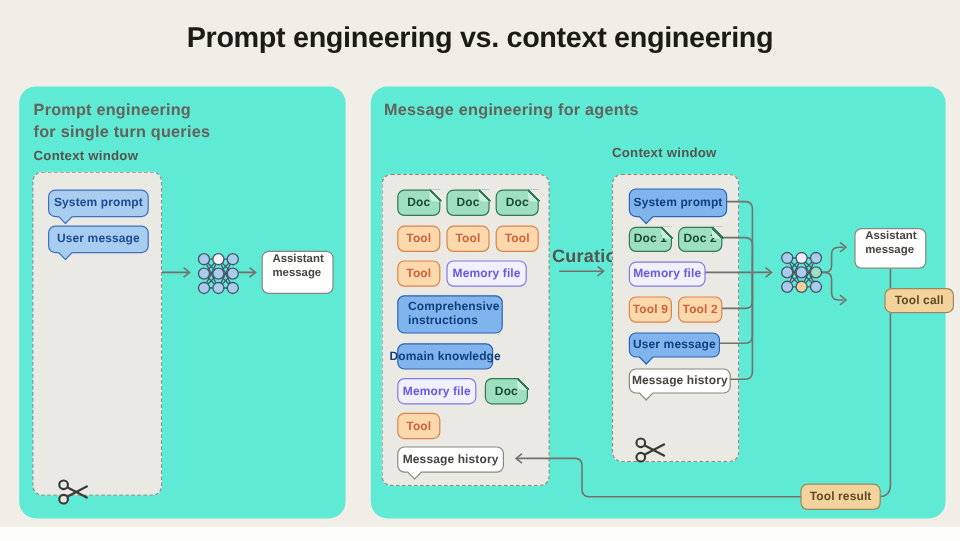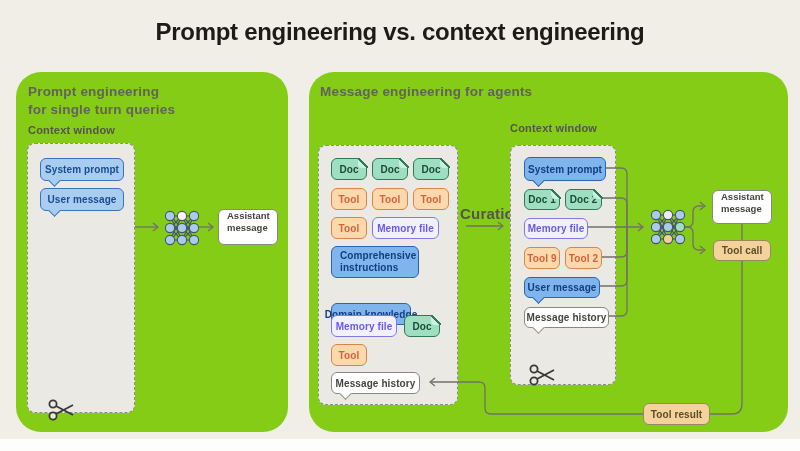--- a/index.html
+++ b/index.html
@@ -5,21 +5,21 @@
   html,body{margin:0;padding:0;}
   body{
     width:800px;height:451px;position:relative;overflow:hidden;
     background:#F0EEE6;
     font-family:"Liberation Sans", sans-serif;
   }
   .main-title{
     position:absolute;top:18px;left:0;width:800px;text-align:center;
     font-size:24px;font-weight:bold;color:#1D1B16;letter-spacing:-0.3px;
   }
-  .card{position:absolute;background:#84cc16;border-radius:25px;}
+  .card{position:absolute;background:#5eead4;border-radius:14px;}
   .card-left{left:16px;top:72px;width:272px;height:360px;}
   .card-right{left:309px;top:72px;width:479px;height:360px;}
   .panel-heading{
     position:absolute;font-size:13.5px;font-weight:bold;color:#63625B;
     line-height:17.5px;letter-spacing:0.2px;
   }
   .small-label{
     position:absolute;font-size:11px;font-weight:bold;color:#55544E;letter-spacing:0.2px;
   }
   .dashed-box{
@@ -29,21 +29,21 @@
   .chip{
     position:absolute;box-sizing:border-box;border:1.5px solid;border-radius:6px;
     font-size:10px;font-weight:bold;display:flex;align-items:center;justify-content:center;
     z-index:3;letter-spacing:0.1px;white-space:nowrap;
   }
   .chip-blue-light{background:#A8CDF0;border-color:#3A72BE;color:#1A4C91;}
   .chip-blue{background:#7FB5EC;border-color:#2A64B2;color:#123E7D;}
   .chip-tool{background:#FCD9AC;border-color:#DE8348;color:#D2623C;}
   .chip-memory{background:#F1F0FD;border-color:#8379E5;color:#6A5AE0;}
   .chip-white{background:#FFFFFF;border-color:#8A887E;color:#45443E;}
-  .chip-tan{background:#F3D29B;border-color:#98885E;color:#5C4D28;}
+  .chip-tan{background:#F3D29B;border-color:#98885E;color:#5C4D28;margin-left:24px;}
   .chip-doc{
     background:#9FDFC1;border-color:#2F7A55;color:#1C4B33;
     border-top-right-radius:0;
   }
   .chip-doc::after{
     content:'';position:absolute;top:-1.5px;right:-1.5px;width:10px;height:10px;
     background:linear-gradient(to bottom left,#EBE9E3 44%,#2F7A55 44%,#2F7A55 58%,#CBF0DD 58%);
     border-bottom-left-radius:4px;
   }
   .bubble::after{
@@ -191,21 +191,21 @@
     <div class="chip chip-doc" style="left:94px;top:12px;width:36px;height:22px;">Doc</div>
     <div class="chip chip-tool" style="left:12px;top:42px;width:36px;height:22px;">Tool</div>
     <div class="chip chip-tool" style="left:53px;top:42px;width:36px;height:22px;">Tool</div>
     <div class="chip chip-tool" style="left:94px;top:42px;width:36px;height:22px;">Tool</div>
     <div class="chip chip-tool" style="left:12px;top:71px;width:36px;height:22px;">Tool</div>
     <div class="chip chip-memory" style="left:53px;top:71px;width:67px;height:22px;">Memory file</div>
     <div class="chip chip-blue twoline" style="left:12px;top:100px;width:88px;height:32px;">
       <span>Comprehensive</span>
       <span>instructions</span>
     </div>
-    <div class="chip chip-blue" style="left:12px;top:157px;width:80px;height:22px;">Domain knowledge</div>
+    <div class="chip chip-blue" style="left:12px;top:140px;width:80px;height:22px;">Domain knowledge</div>
     <div class="chip chip-memory" style="left:12px;top:169px;width:66px;height:22px;">Memory file</div>
     <div class="chip chip-doc" style="left:85px;top:169px;width:36px;height:22px;">Doc</div>
     <div class="chip chip-tool" style="left:12px;top:198px;width:36px;height:22px;">Tool</div>
     <div class="chip chip-white bubble" style="left:12px;top:226px;width:89px;height:22px;">Message history</div>
   </div>
 
   <div class="dashed-box" style="left:201px;top:73px;width:106px;height:240px;">
     <div class="chip chip-blue bubble" style="left:13px;top:11px;width:82px;height:24px;">System prompt</div>
     <div class="chip chip-doc" style="left:13px;top:43px;width:36px;height:21px;">Doc 1</div>
     <div class="chip chip-doc" style="left:54px;top:43px;width:37px;height:21px;">Doc 2</div>

